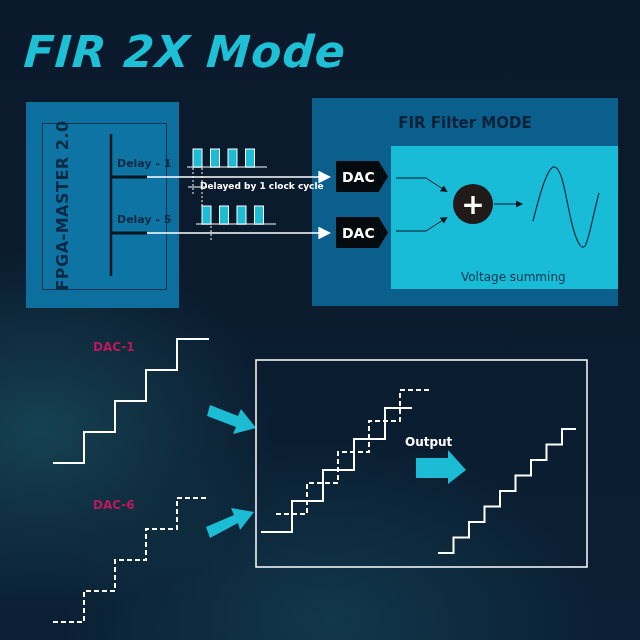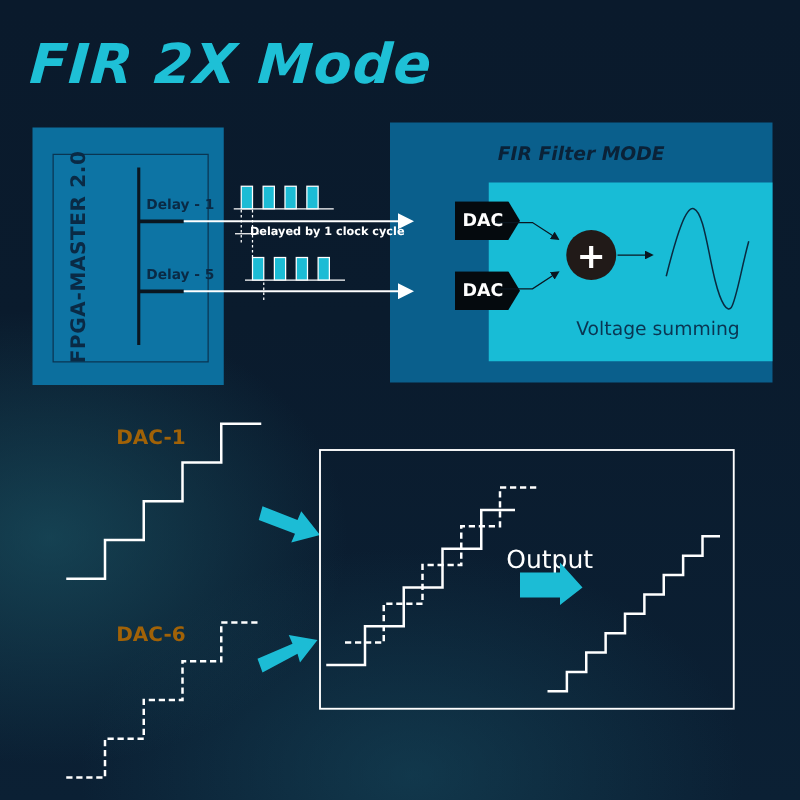--- a/index.html
+++ b/index.html
@@ -21,32 +21,31 @@
   .fpga-label {
     position: absolute; left: 42px; top: 123px; width: 40px; height: 165px;
     display: flex; align-items: center; justify-content: center;
   }
   .fpga-label span {
     transform: rotate(-90deg); white-space: nowrap; font-size: 16px; font-weight: bold;
     color: #0a2a45; letter-spacing: 0.5px;
   }
   .delay-lbl { position: absolute; font-size: 11px; color: #0a2a45; font-weight: bold; }
   .fir-outer { position: absolute; left: 312px; top: 98px; width: 306px; height: 208px; background: #0a5f8c; }
-  .fir-title { position: absolute; left: 312px; top: 114px; width: 306px; text-align: center; font-size: 15px; font-weight: bold; color: #0a2238; font-style: italic; }
+  .fir-title { position: absolute; left: 312px; top: 114px; width: 306px; text-align: center; font-size: 15px; font-weight: bold; color: #0a2238; }
   .fir-inner { position: absolute; left: 391px; top: 146px; width: 227px; height: 143px; background: #18bcd6; }
   .dac-box {
     position: absolute; width: 52px; height: 31px; background: #050a0e; color: #fff;
     font-weight: bold; font-size: 14px; display: flex; align-items: center; padding-left: 6px; box-sizing: border-box;
     clip-path: polygon(0 0, 82% 0, 100% 50%, 82% 100%, 0 100%);
-    margin-left: 28px;
   }
-  .sum-label { position: absolute; left: 461px; top: 254px; font-size: 15px; color: #0a3552; }
+  .sum-label { position: absolute; left: 461px; top: 270px; font-size: 12px; color: #0a3552; }
   .delayed-note { position: absolute; left: 200px; top: 181px; font-size: 9px; color: #ffffff; font-weight: bold; }
-  .dac-lbl { position: absolute; font-size: 16px; font-weight: bold; color: #a16207; }
-  .output-lbl { position: absolute; left: 405px; top: 435px; font-size: 20px; font-weight: normal; color: #ffffff; }
+  .dac-lbl { position: absolute; font-size: 12px; font-weight: bold; color: #be185d; }
+  .output-lbl { position: absolute; left: 405px; top: 435px; font-size: 12px; font-weight: bold; color: #ffffff; }
   svg.overlay { position: absolute; left: 0; top: 0; }
 </style>
 </head>
 <body>
 
 <div class="title">FIR 2X Mode</div>
 
 <div class="fpga-outer"></div>
 <div class="fpga-inner"></div>
 <div class="fpga-label">

